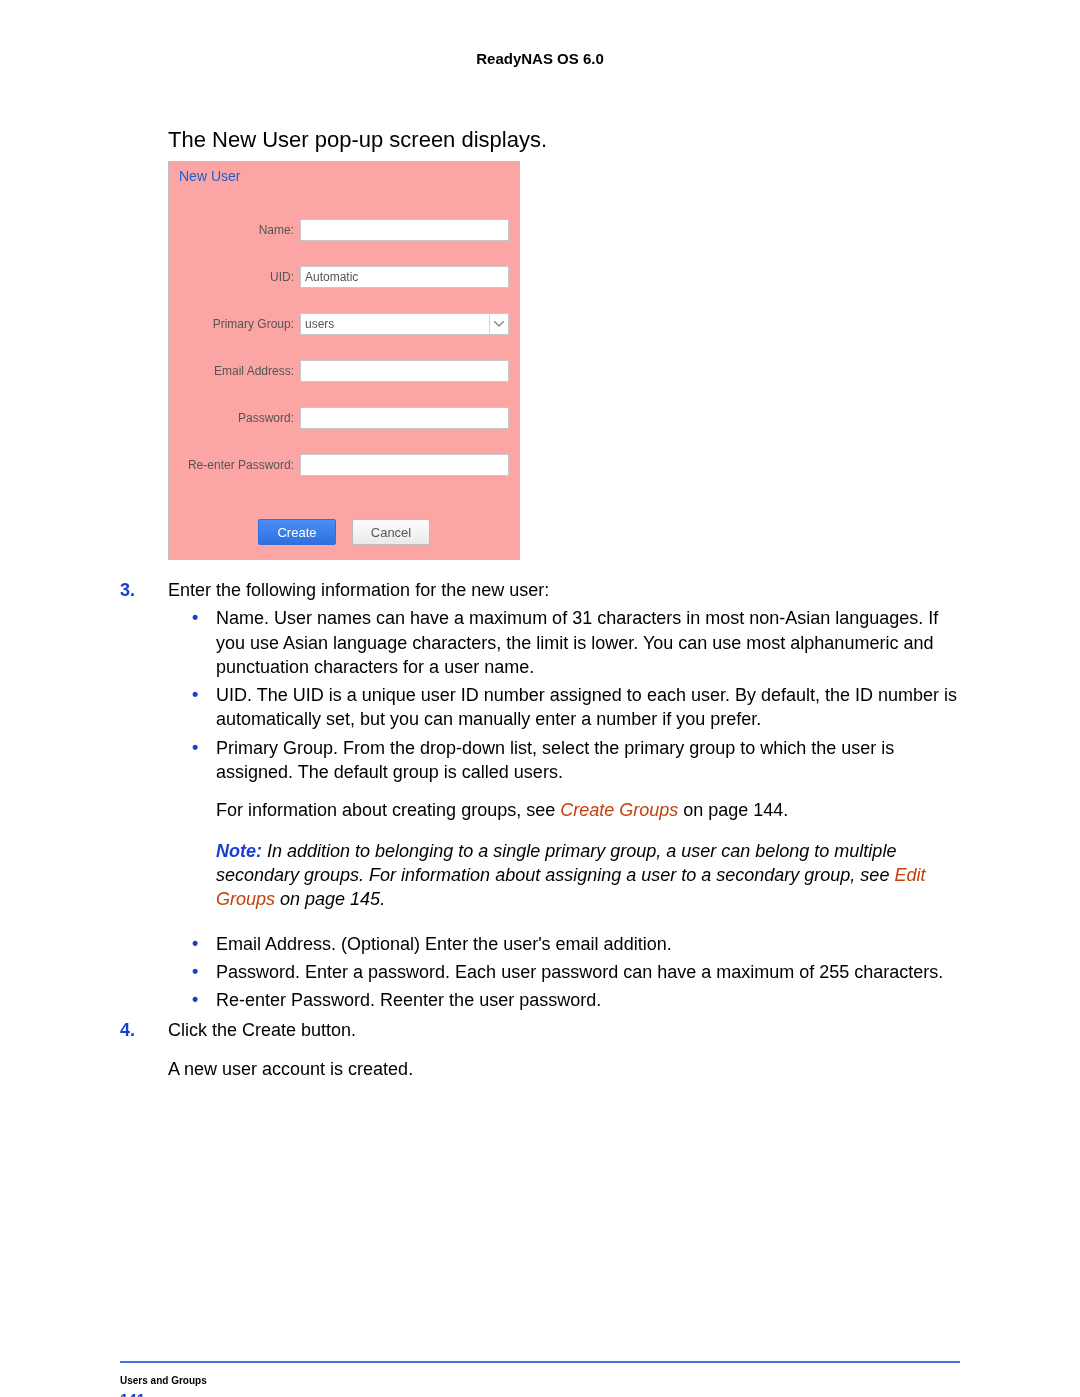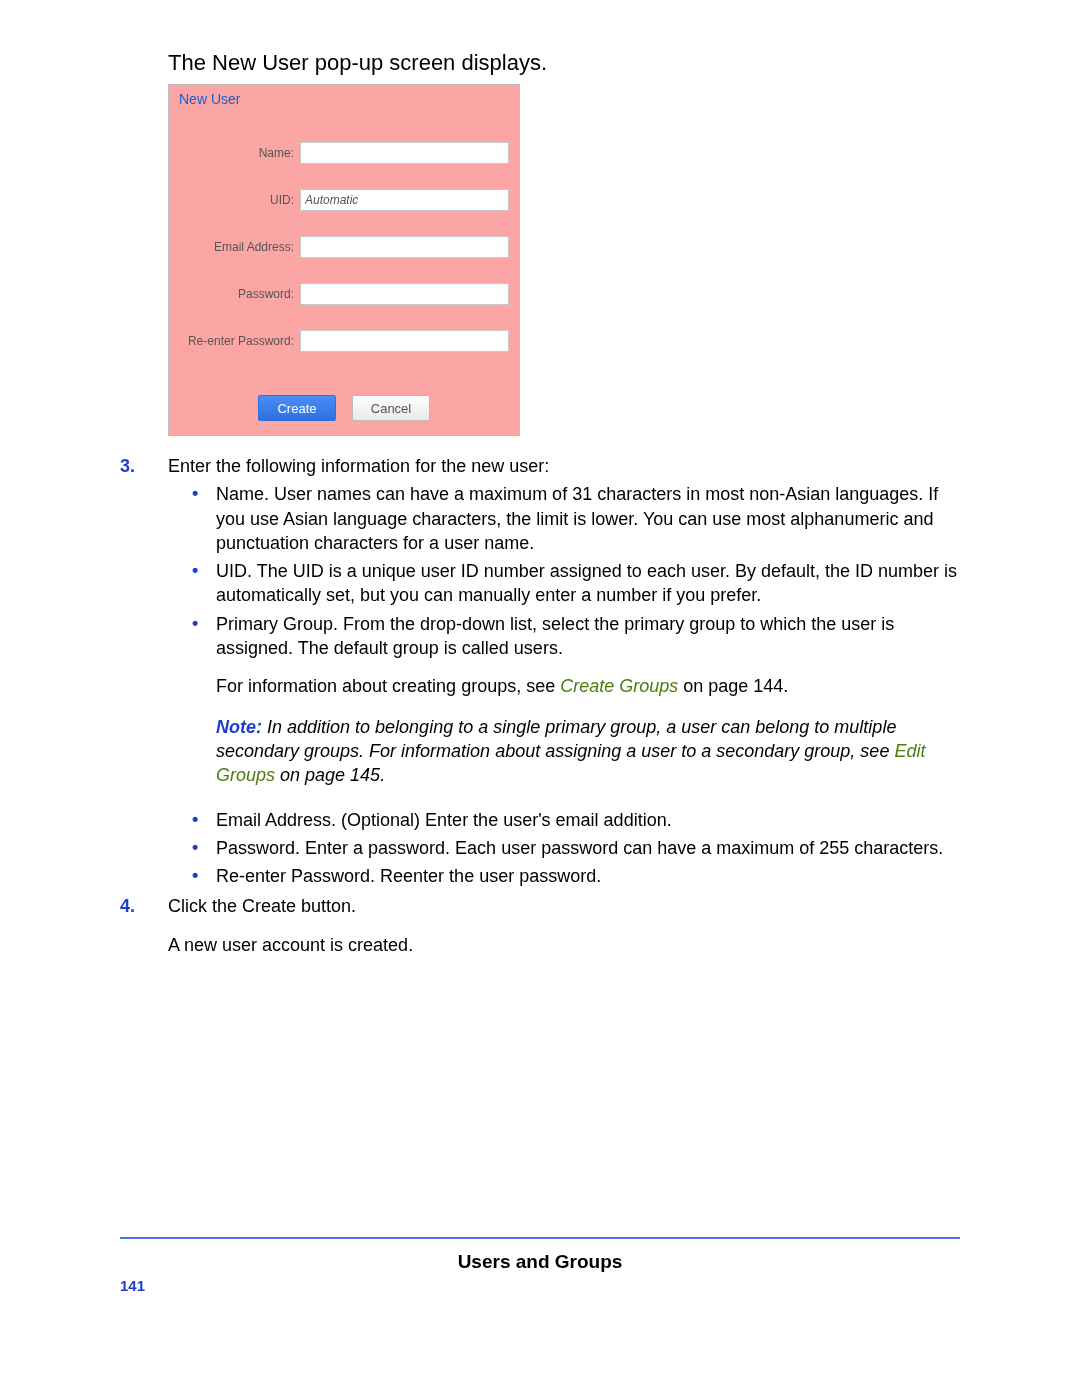--- a/index.html
+++ b/index.html
@@ -60,21 +60,20 @@
   .dlg-field input,
   .dlg-field .select {
     width: 100%;
     box-sizing: border-box;
     height: 22px;
     border: 1px solid #c8c8c8;
     background: #fff;
     font-size: 12px;
     padding: 0 4px;
     color: #555;
-    font-style: italic;
   }
   .dlg-field .select {
     display: flex;
     align-items: center;
     justify-content: space-between;
     padding-right: 0;
   }
   .dlg-field .select .chev {
     width: 18px;
     height: 100%;
@@ -128,67 +127,80 @@
     margin-left: 24px;
   }
   .bullet-dot {
     width: 24px;
     color: #1a3fd0;
     font-weight: bold;
     line-height: 1.3;
   }
   .bullet-content { flex: 1; }
   .term { font-weight: normal; }
-  .link { color: #4d7c0f; font-style: italic; }
+  .link { color: #c2410c; font-style: italic; }
   .note-block {
     margin: 16px 0 16px 24px;
     font-style: italic;
   }
   .note-label { color: #1a3fd0; font-weight: bold; font-style: italic; }
 
   .footer-area {
     margin-top: 280px;
   }
   .footer-rule {
     border: none;
     border-top: 2px solid #4a70e8;
     margin: 0 0 12px 0;
   }
   .footer-text {
-    text-align: center;
-    font-weight: bold;
-    font-size: 19px;
+    font-weight: bold;
+    font-size: 10px;
   }
   .footer-page {
     text-align: left;
     color: #1a3fd0;
     font-weight: bold;
     font-size: 15px;
     margin-top: 4px;
   }
   .para-gap { margin-top: 14px; }
 </style>
 </head>
 <body>
 
 <div class="page">
 
+  <div class="header-title">ReadyNAS OS 6.0</div>
 
   <div class="intro-line">The New User pop-up screen displays.</div>
 
   <div class="dialog">
     <div class="dialog-title">New User</div>
     <div class="dialog-body">
       <div class="dlg-row">
         <div class="dlg-label">Name:</div>
         <div class="dlg-field"><input type="text" style=""></div>
       </div>
       <div class="dlg-row">
         <div class="dlg-label">UID:</div>
         <div class="dlg-field"><input type="text" value="Automatic" style=""></div>
+      </div>
+      <div class="dlg-row">
+        <div class="dlg-label">Primary Group:</div>
+        <div class="dlg-field">
+          <div class="select">
+            <span>users</span>
+            <span class="chev">
+              <svg width="10" height="6" viewBox="0 0 10 6">
+                  <path d="M0 0 L5 5 L10 0" fill="none" stroke="#888" stroke-width="1.4"></path>
+                </svg>
+            </span>
+          </div>
+        </div>
       </div>
       <div class="dlg-row">
         <div class="dlg-label">Email Address:</div>
         <div class="dlg-field"><input type="text" style=""></div>
       </div>
       <div class="dlg-row">
         <div class="dlg-label">Password:</div>
         <div class="dlg-field"><input type="password" style=""></div>
       </div>
       <div class="dlg-row">

